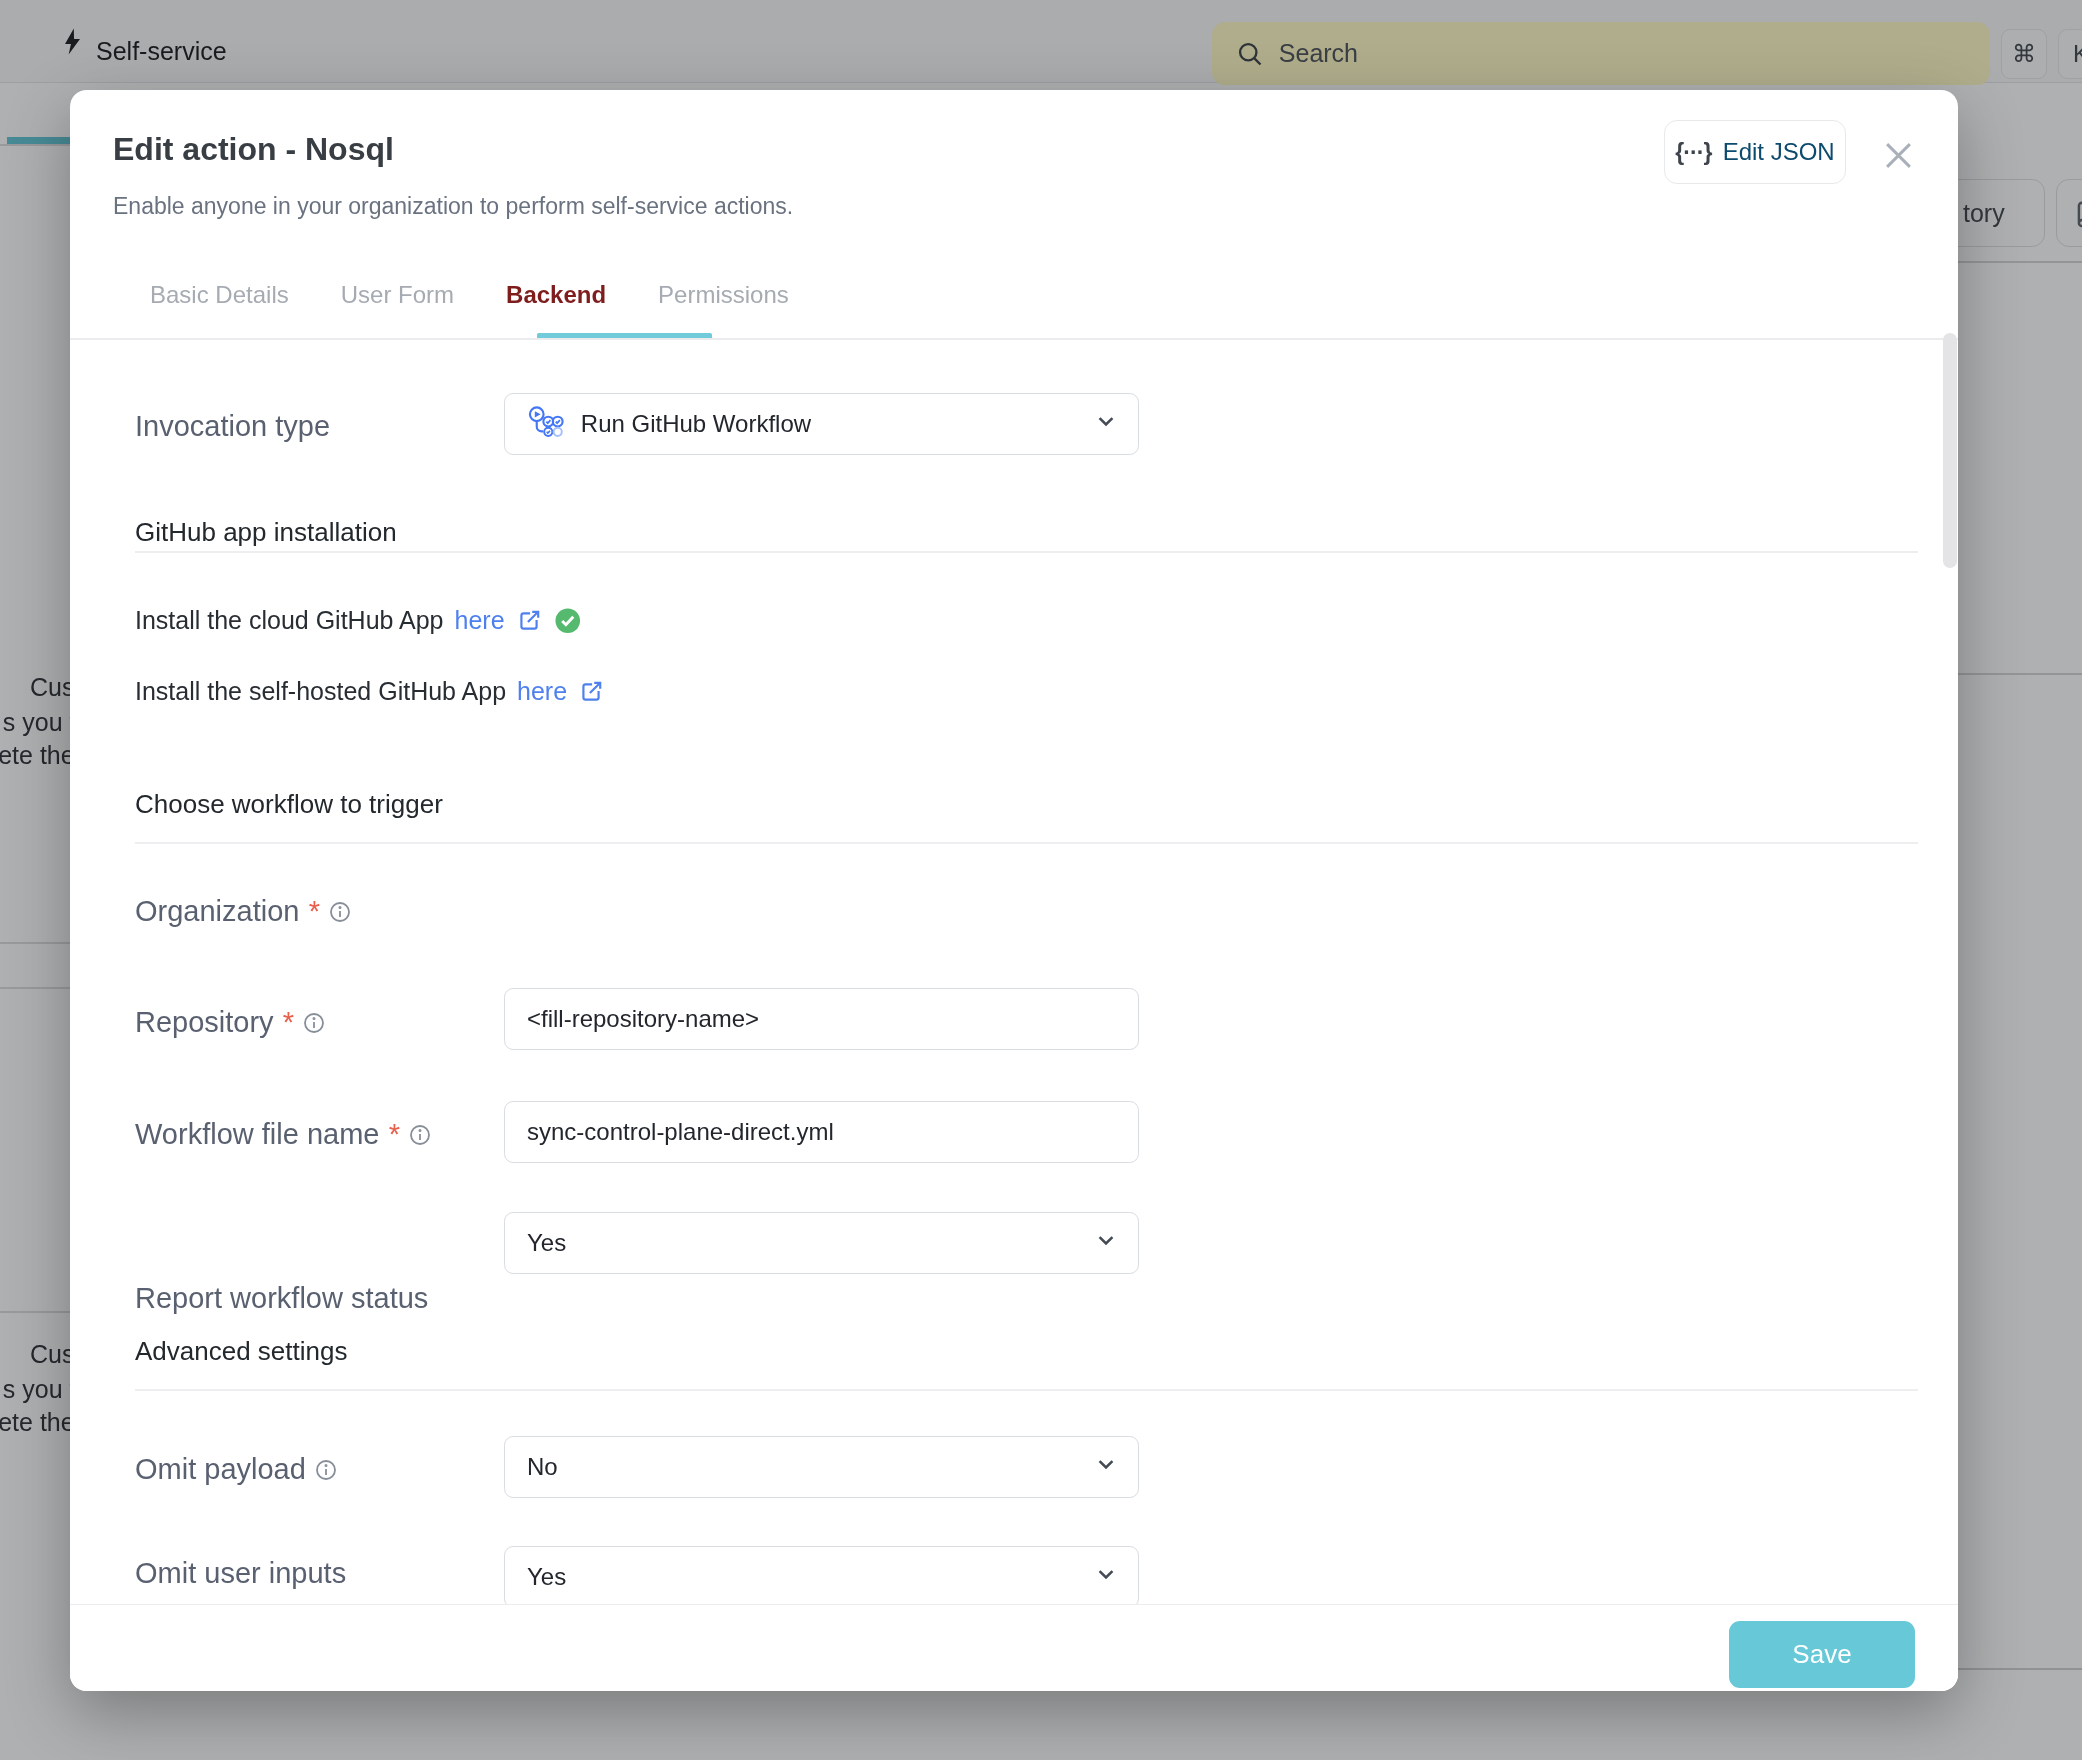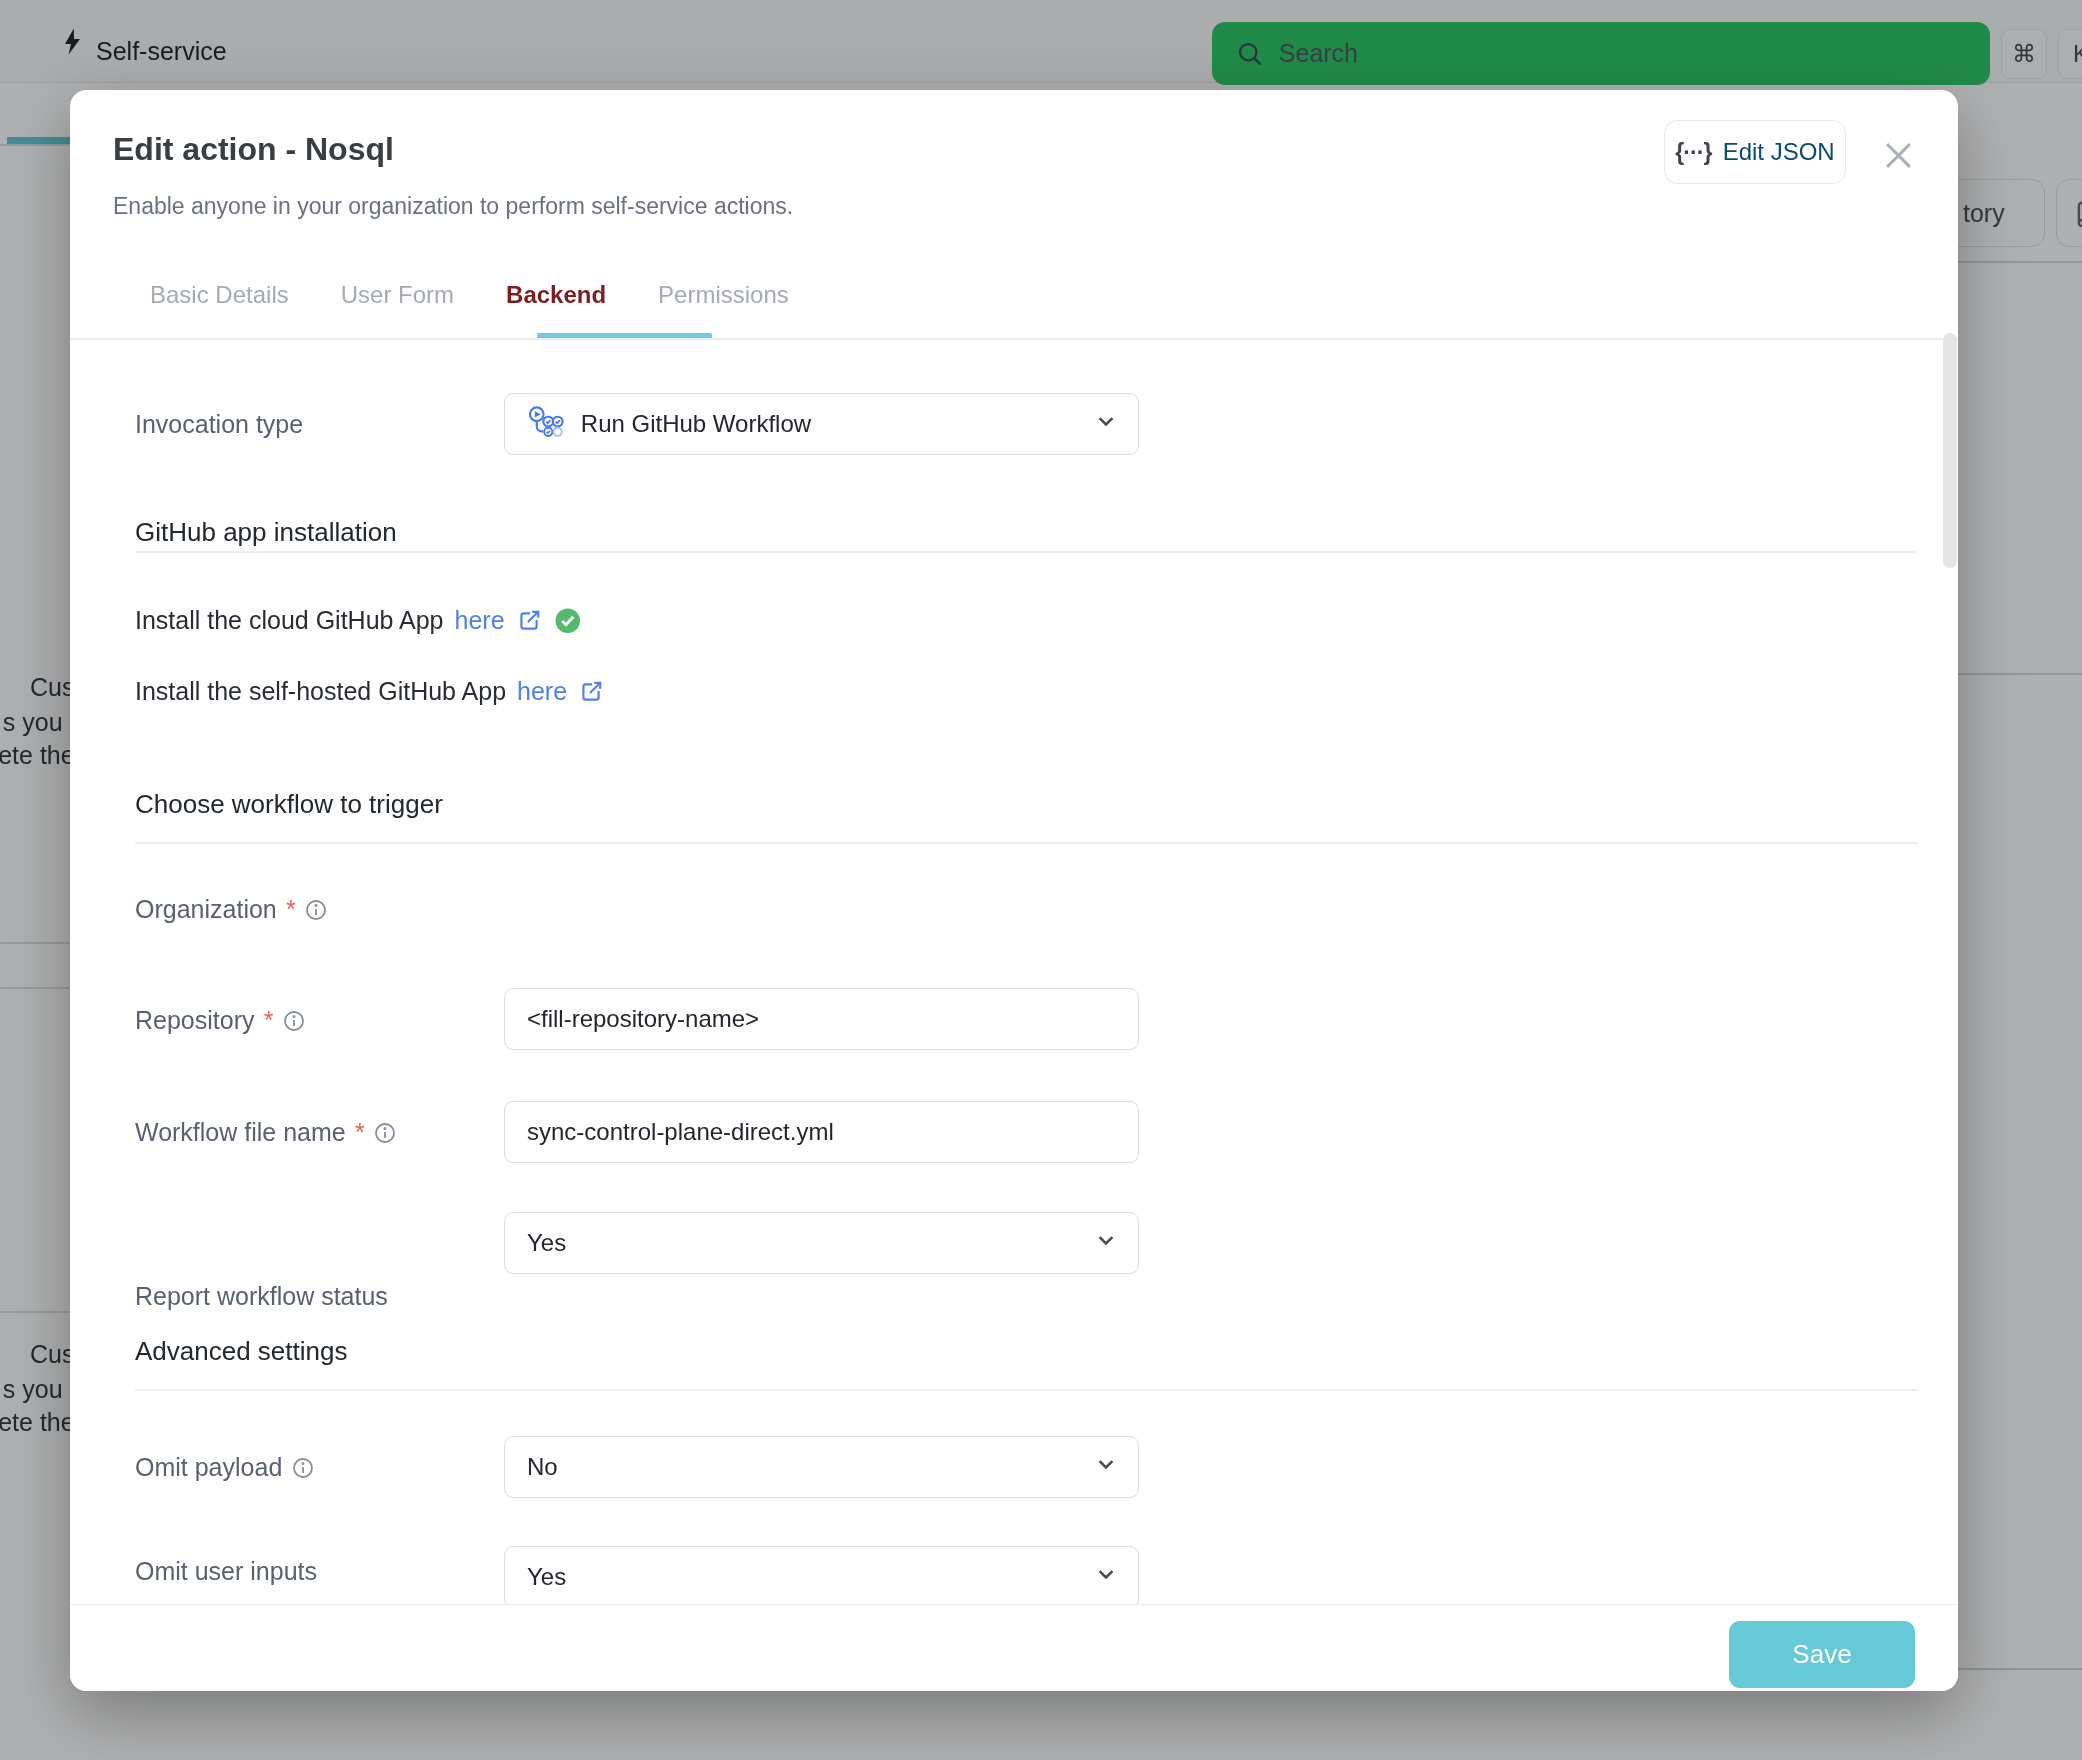--- a/index.html
+++ b/index.html
@@ -8,21 +8,21 @@
     position:relative; overflow:hidden;
     font-family:"Liberation Sans", sans-serif;
     background:#FDFDFD;
   }
   .abs { position:absolute; }
 
   
   .page { position:absolute; inset:0; background:#FDFDFD; z-index:1; }
   .top-header { position:absolute; left:0; top:0; right:0; height:83px; background:#F7F7F8; border-bottom:0.9px solid #E4E4E6; }
   .app-title { position:absolute; left:96px; top:37px; font-size:25px; font-weight:500; color:#17191C; }
-  .search-pill { position:absolute; left:1212px; top:22px; width:778px; height:63px; background:#22c55e; border-radius:13px; display:flex; align-items:center; padding:0 24px; gap:14.8px; }
+  .search-pill { position:absolute; left:1212px; top:22px; width:778px; height:63px; background:#fef9c3; border-radius:13px; display:flex; align-items:center; padding:0 24px; gap:14.8px; }
   .search-pill .ph { font-size:25px; color:#4A5057; }
   .key-badge { position:absolute; top:29px; width:46px; height:50px; background:#FBFBFC; border:0.9px solid #E6E6E9; border-radius:9.2px; display:flex; align-items:center; justify-content:center; font-size:24px; color:#3F454C; }
   .bg-tab-underline { position:absolute; left:7.4px; top:137px; width:63px; height:8.3px; background:#5FC5D4; }
   .bg-line { position:absolute; height:1.8px; background:#DCDCDE; }
   .bg-text { position:absolute; font-size:25px; color:#2A2E33; white-space:nowrap; }
   .bg-btn { position:absolute; top:179px; height:68px; background:#FDFDFD; border:1.8px solid #DEDEE0; border-radius:13px; font-size:25px; color:#3F454C; }
   .bg-btn .t { position:absolute; left:79px; top:18.5px; }
 
   
   .overlay { position:absolute; inset:0; background:rgba(28,31,34,0.35); z-index:5; }
@@ -35,21 +35,21 @@
   .edit-json-btn .ico { font-size:23px; font-weight:700; color:#3E444B; letter-spacing:-0.9px; }
   .edit-json-btn .lbl { font-size:24px; color:#0c4a6e; }
   .close-btn { position:absolute; left:1809px; top:46px; width:39px; height:39px; cursor:pointer; }
 
   .tabs { position:absolute; left:80px; top:191px; display:flex; gap:52px; }
   .tab { font-size:24px; color:#A6ABB2; cursor:pointer; }
   .tab.active { color:#7f1d1d; font-weight:700; }
   .tab-underline { position:absolute; left:467px; top:243px; width:175px; height:6.5px; background:#72CBDA; border-radius:1.8px; }
   .tab-divider { position:absolute; left:0; top:248px; width:1888px; height:1.8px; background:#ECECEE; }
 
-  .flabel { position:absolute; left:65px; font-size:25px; color:#596070; display:flex; align-items:center; gap:8.3px; white-space:nowrap; }
+  .flabel { position:absolute; left:65px; font-size:29px; color:#596070; display:flex; align-items:center; gap:8.3px; white-space:nowrap; }
   .req { color:#E8604C; margin-left:0.9px; }
   .sect { position:absolute; left:65px; font-size:26px; font-weight:500; color:#23282D; }
   .sdiv { position:absolute; left:65px; width:1783px; height:1.8px; background:#EEEEF0; }
   .inst { position:absolute; left:65px; font-size:25px; color:#282D33; display:flex; align-items:center; gap:11px; white-space:nowrap; }
   .inst a { color:#4E80EE; text-decoration:none; cursor:pointer; }
 
   .ctrl { position:absolute; left:434px; width:635px; height:62px; border:1.4px solid #D9DCE1; border-radius:9.2px; background:#fff; display:flex; align-items:center; padding:0 22px; font-size:24px; color:#23272D; }
   .ctrl.select { cursor:pointer; }
   .ctrl .chev { position:absolute; right:18.5px; top:50%; transform:translateY(-50%); }
   .ctrl.focused { border:2.3px solid #4FC3D3; box-shadow:0 0 0 5.5px rgba(103,201,216,0.16); }

